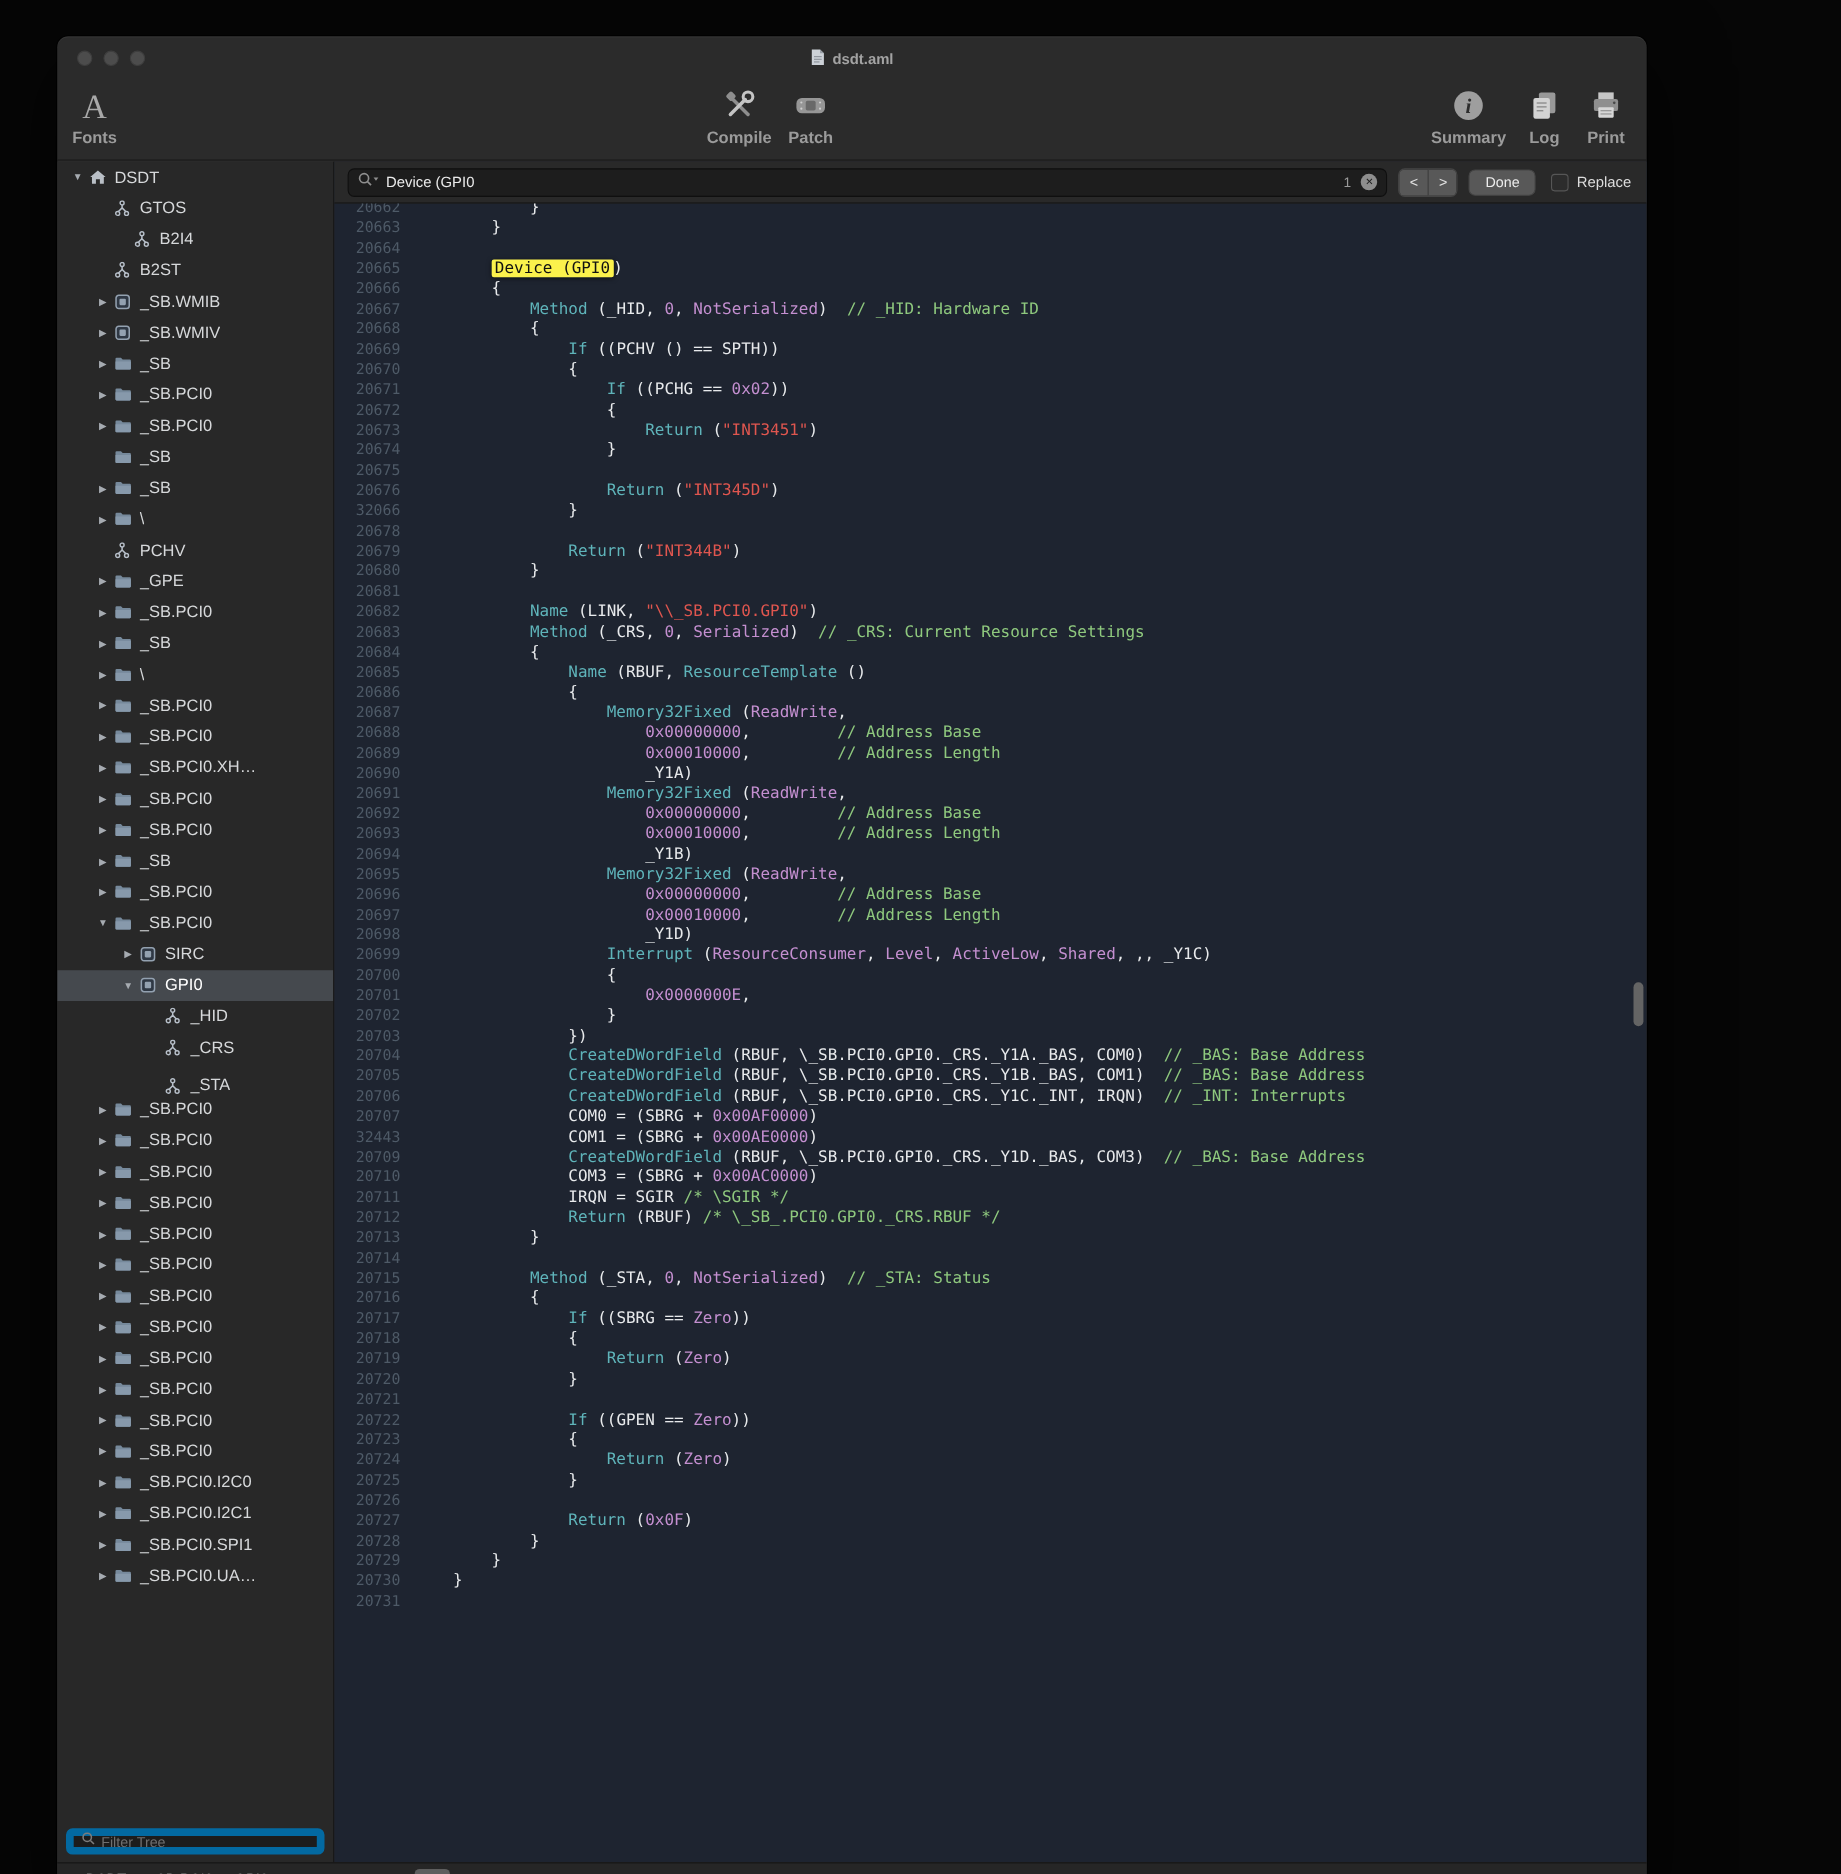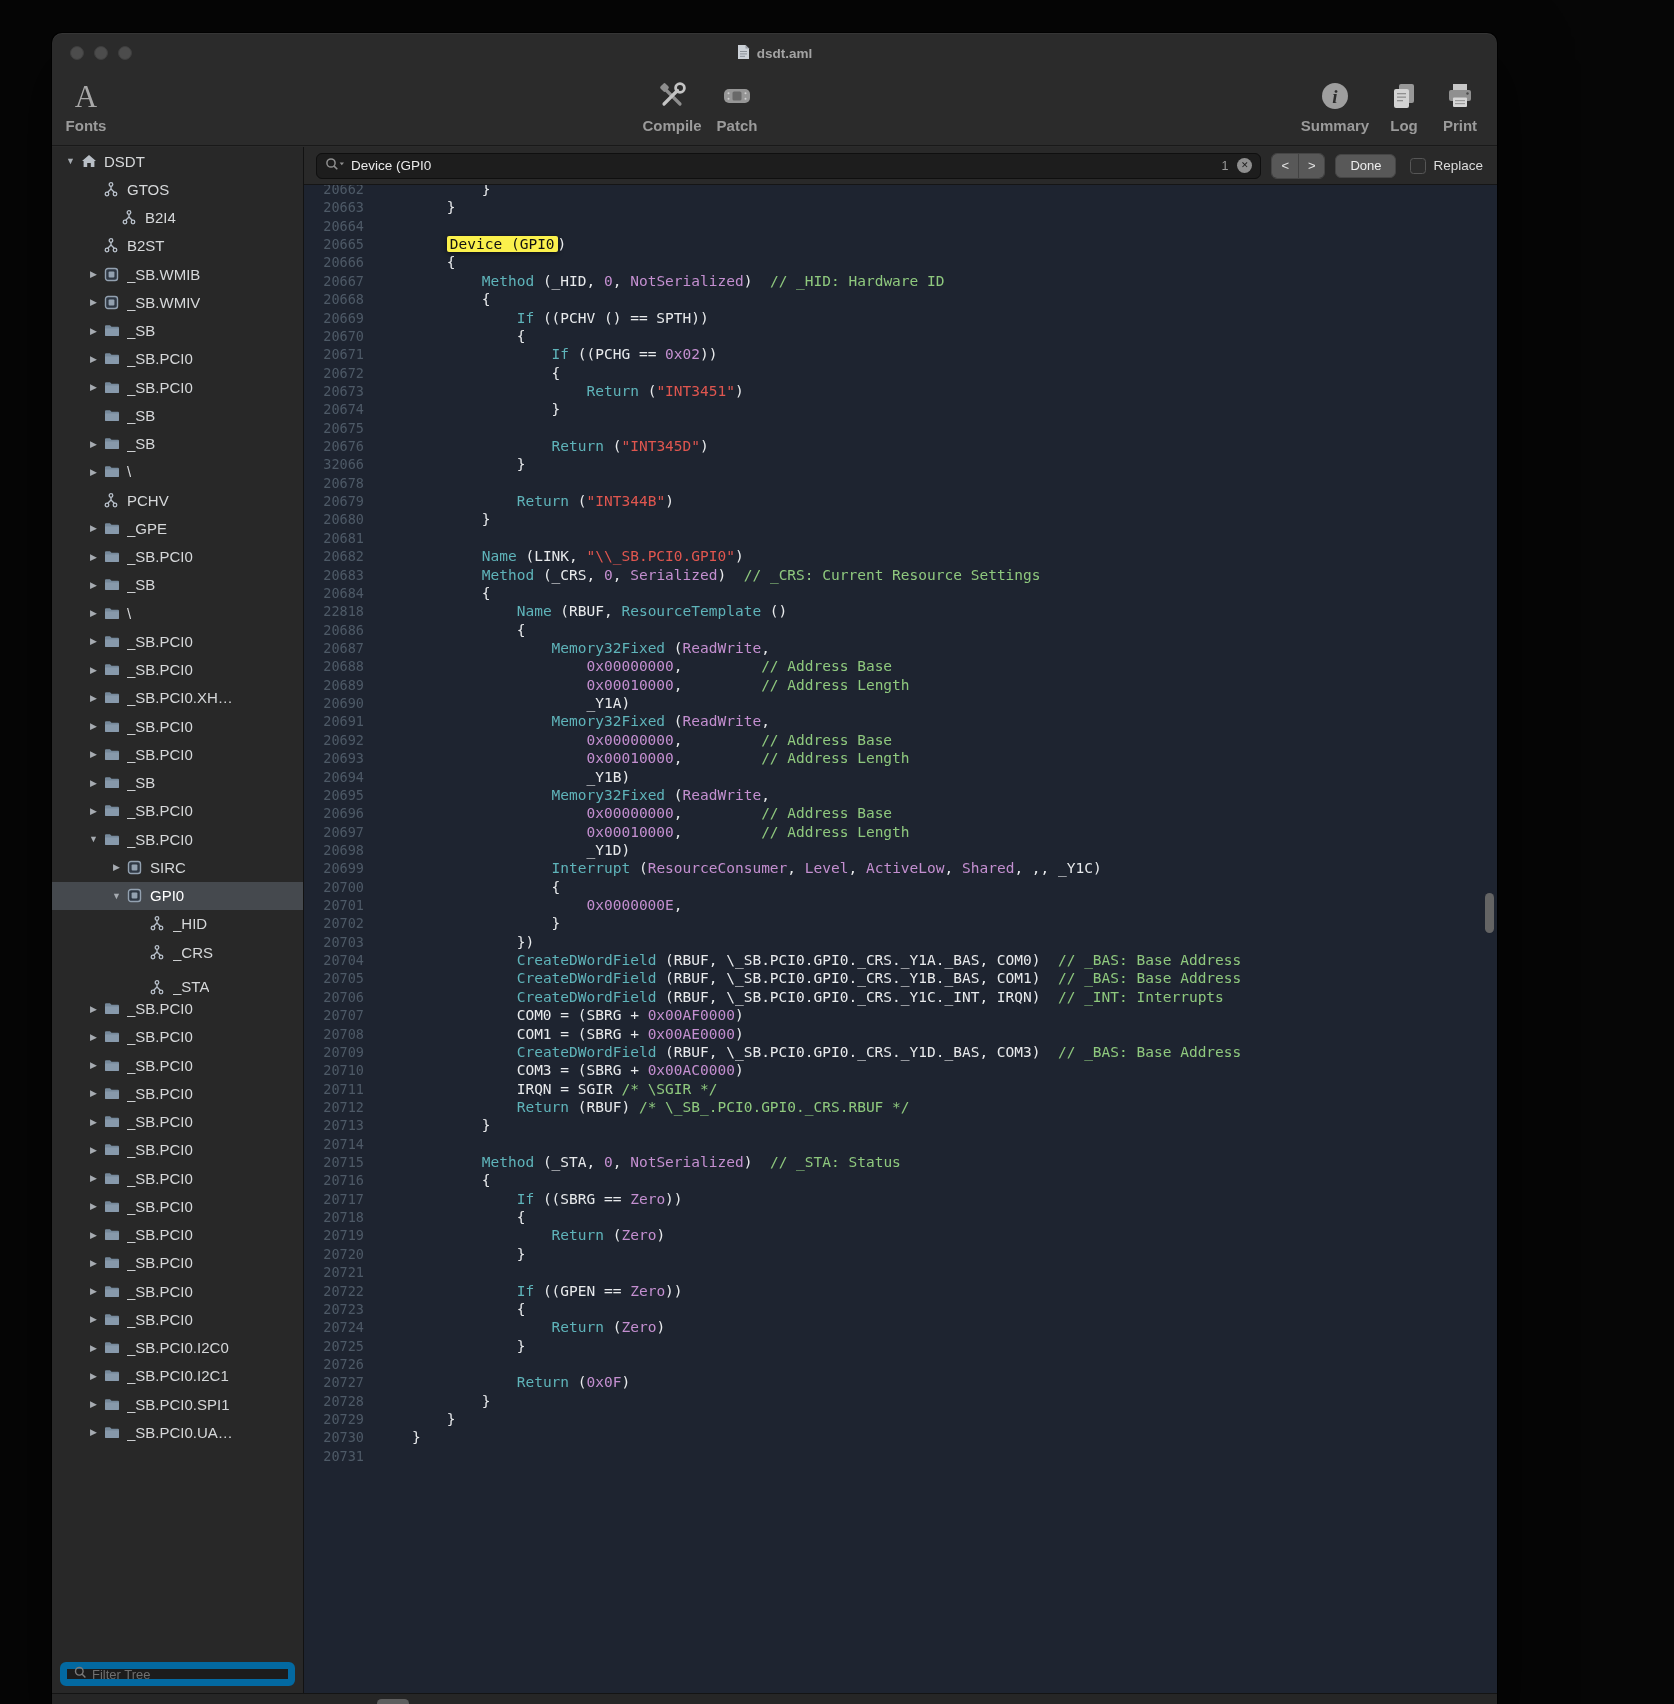--- a/index.html
+++ b/index.html
@@ -774,21 +774,21 @@
             </div>
             <div class="code-row">
               <span class="ln">20683</span>
               <span class="lc"><span class="tok-p">            </span><span class="tok-k">Method</span><span class="tok-p"> (_CRS, </span><span class="tok-n">0</span><span class="tok-p">, </span><span class="tok-n">Serialized</span><span class="tok-p">)  </span><span class="tok-c">// _CRS: Current Resource Settings</span></span>
             </div>
             <div class="code-row">
               <span class="ln">20684</span>
               <span class="lc"><span class="tok-p">            {</span></span>
             </div>
             <div class="code-row">
-              <span class="ln">22818</span>
+              <span class="ln">20685</span>
               <span class="lc"><span class="tok-p">                </span><span class="tok-k">Name</span><span class="tok-p"> (RBUF, </span><span class="tok-k">ResourceTemplate</span><span class="tok-p"> ()</span></span>
             </div>
             <div class="code-row">
               <span class="ln">20686</span>
               <span class="lc"><span class="tok-p">                {</span></span>
             </div>
             <div class="code-row">
               <span class="ln">20687</span>
               <span class="lc"><span class="tok-p">                    </span><span class="tok-k">Memory32Fixed</span><span class="tok-p"> (</span><span class="tok-n">ReadWrite</span><span class="tok-p">,</span></span>
             </div>
@@ -866,21 +866,21 @@
             </div>
             <div class="code-row">
               <span class="ln">20706</span>
               <span class="lc"><span class="tok-p">                </span><span class="tok-k">CreateDWordField</span><span class="tok-p"> (RBUF, \_SB.PCI0.GPI0._CRS._Y1C._INT, IRQN)  </span><span class="tok-c">// _INT: Interrupts</span></span>
             </div>
             <div class="code-row">
               <span class="ln">20707</span>
               <span class="lc"><span class="tok-p">                COM0 = (SBRG + </span><span class="tok-n">0x00AF0000</span><span class="tok-p">)</span></span>
             </div>
             <div class="code-row">
-              <span class="ln">20708</span>
+              <span class="ln">32443</span>
               <span class="lc"><span class="tok-p">                COM1 = (SBRG + </span><span class="tok-n">0x00AE0000</span><span class="tok-p">)</span></span>
             </div>
             <div class="code-row">
               <span class="ln">20709</span>
               <span class="lc"><span class="tok-p">                </span><span class="tok-k">CreateDWordField</span><span class="tok-p"> (RBUF, \_SB.PCI0.GPI0._CRS._Y1D._BAS, COM3)  </span><span class="tok-c">// _BAS: Base Address</span></span>
             </div>
             <div class="code-row">
               <span class="ln">20710</span>
               <span class="lc"><span class="tok-p">                COM3 = (SBRG + </span><span class="tok-n">0x00AC0000</span><span class="tok-p">)</span></span>
             </div>

